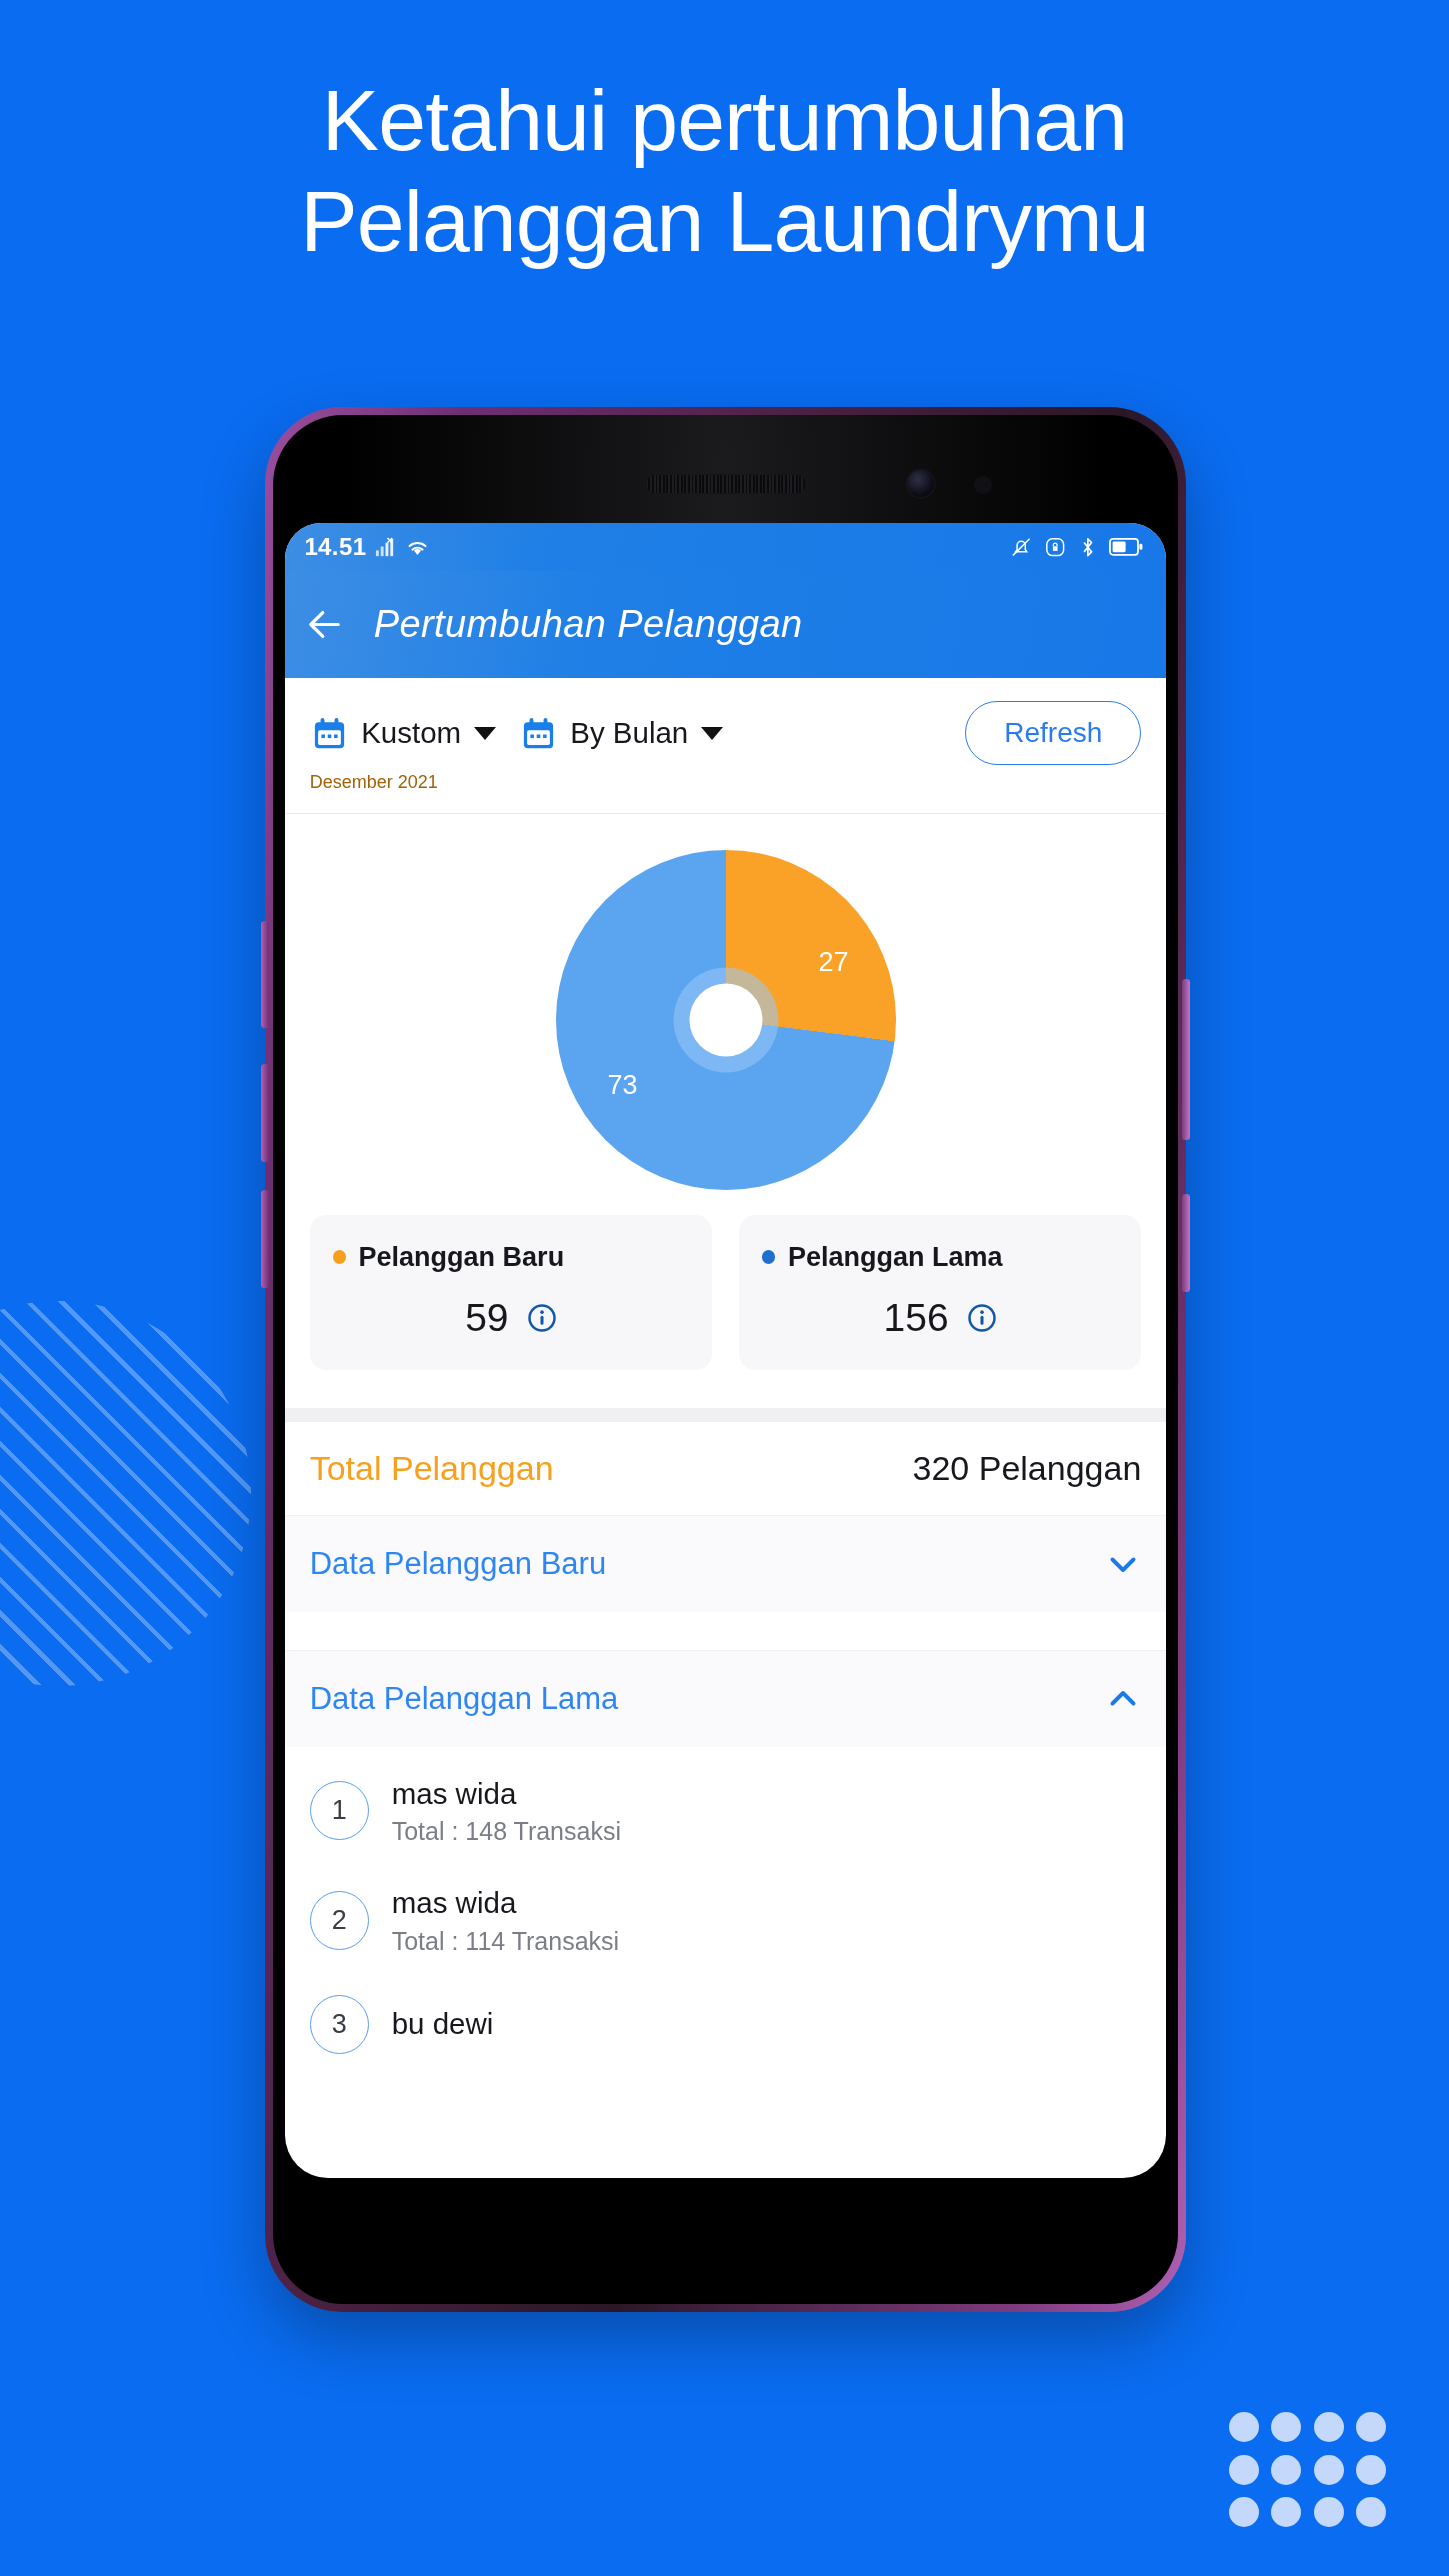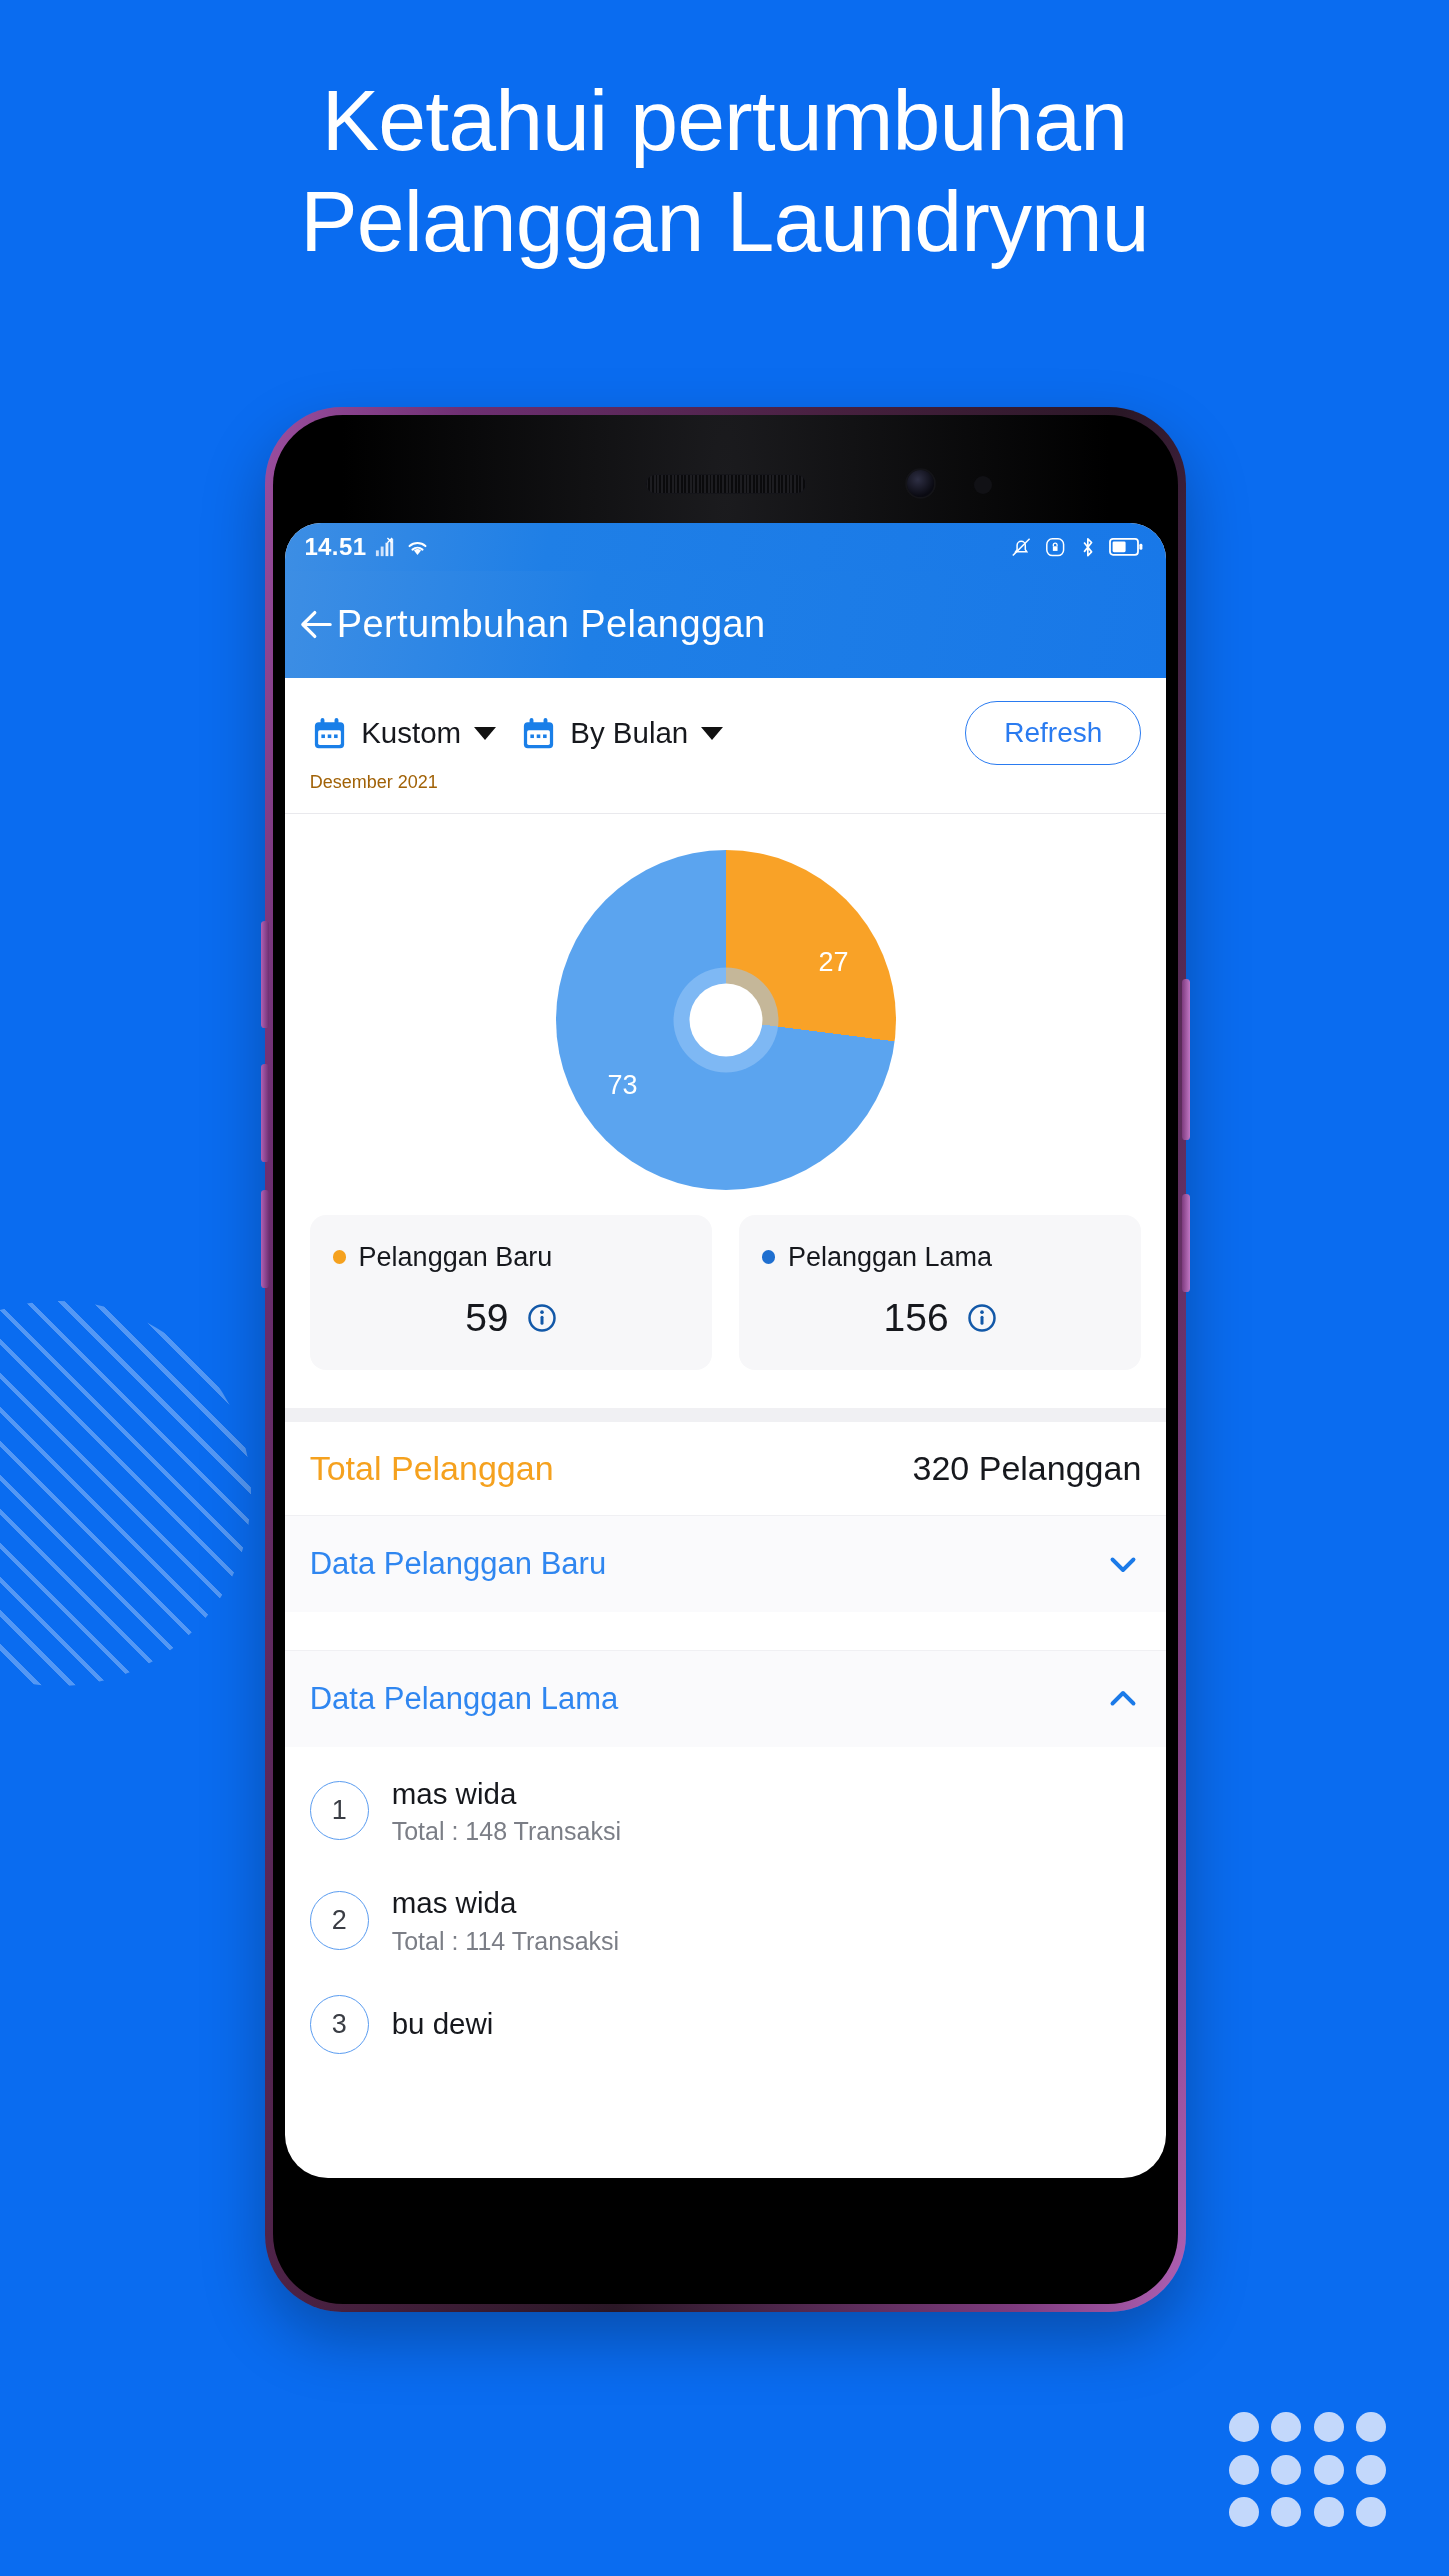--- a/index.html
+++ b/index.html
@@ -117,21 +117,23 @@
   .sb-left{display:flex;align-items:center;gap:8px;}
   .sb-clock{font-size:24px;font-weight:600;letter-spacing:0.4px;}
   .sb-right{display:flex;align-items:center;gap:11.6px;}
   .sb-ico{display:block;}
 
   
   .appbar{
     height:107px;
     background:linear-gradient(100deg,#3d8ee4 0%,#1f7fe6 35%,#1878e8 100%);
     display:flex;align-items:center;
-    padding:0 11px;
+    padding:0 19px;
+    gap:29px;
+    font-style:italic;
   }
   .back-arrow{width:41px;height:41px;flex:none;}
   .appbar-title{
     color:#fff;font-size:38px;font-weight:400;letter-spacing:0.4px;
   }
 
   
   .filterbar{
     background:#fff;
     padding:23px 25px 19.7px 25px;
@@ -194,21 +196,21 @@
     padding:0 25px 38px 25px;
   }
   .stat-card{
     flex:1;
     background:#f7f7f9;
     border-radius:16px;
     padding:27px 23px 30px 23px;
   }
   .stat-top{display:flex;align-items:center;gap:12.5px;}
   .dot{width:13.4px;height:13.4px;border-radius:50%;flex:none;}
-  .stat-name{font-size:27px;color:#16181d;}
+  .stat-name{font-size:27px;color:#16181d;font-weight:bold;}
   .stat-bottom{
     display:flex;align-items:center;justify-content:center;
     gap:18px;margin-top:23px;
   }
   .stat-value{font-size:39px;color:#16181d;font-weight:400;}
   .info-ico{width:30px;height:30px;flex:none;cursor:pointer;}
 
   
   .divider-gap{height:14.3px;background:#f0f0f3;}
   .total-row{

